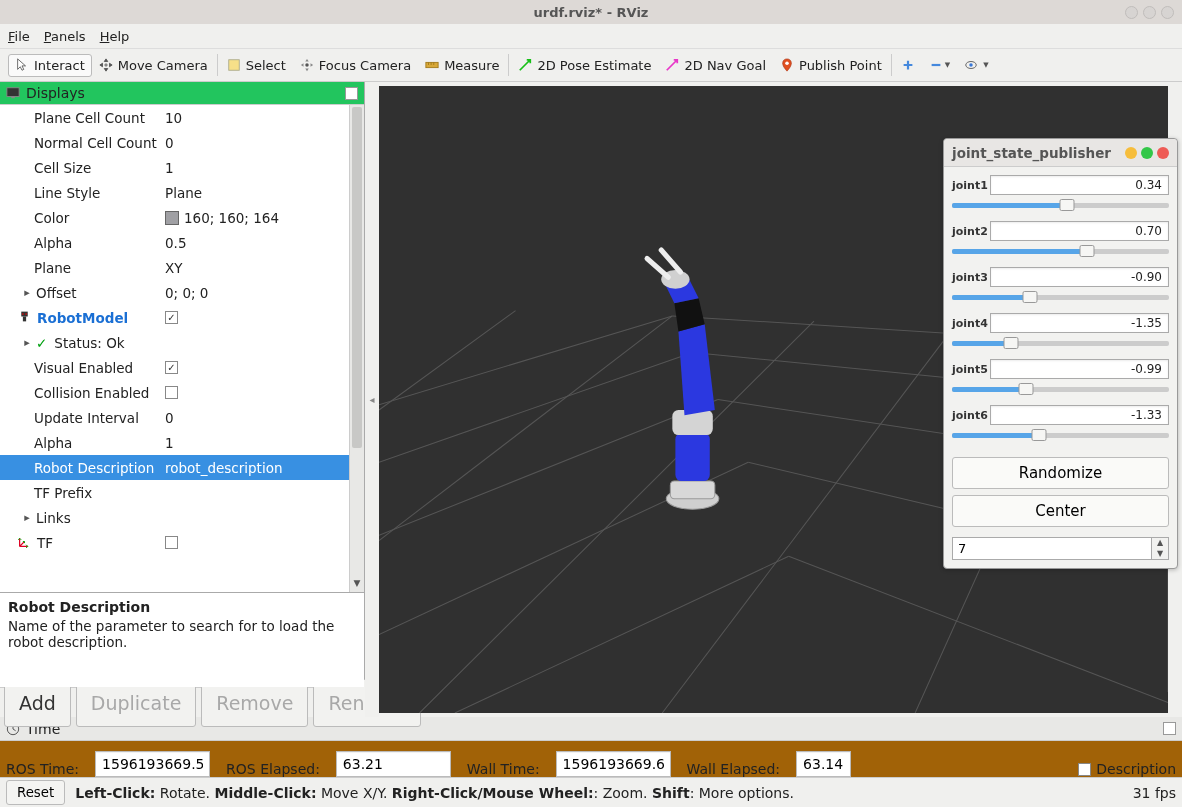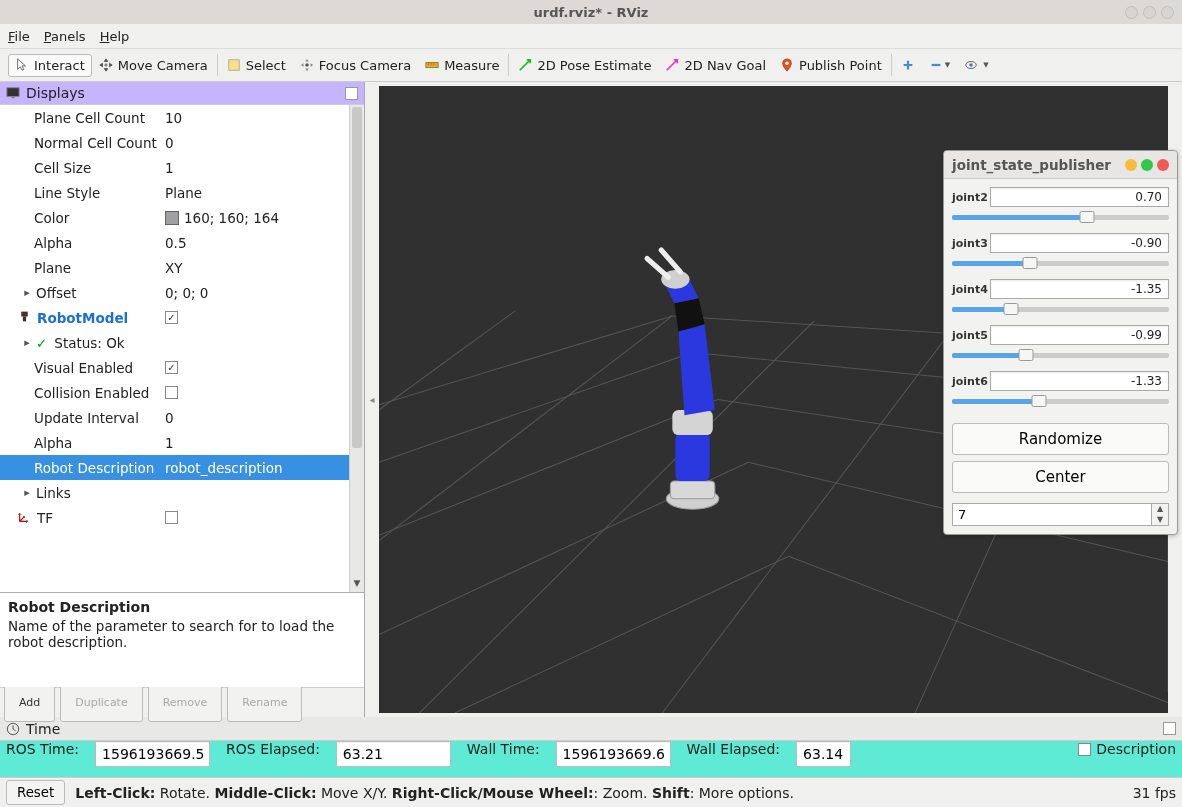--- a/index.html
+++ b/index.html
@@ -18,21 +18,21 @@
 
 .toolbar { height: 34px; border-top: 1px solid #ddd; border-bottom: 1px solid #ccc; display: flex; align-items: center; padding: 0 8px; background: #f0f0ee; }
 .tool-btn { border: 1px solid transparent; padding: 3px 6px; display: inline-flex; align-items: center; gap: 5px; font-size: 13px; cursor: default; border-radius: 2px; }
 .tool-btn.active { border: 1px solid #bbb; background: #fafafa; border-radius: 3px; }
 .tool-sep { width: 1px; height: 22px; background: #ccc; margin: 0 2px; }
 .tool-icon { width: 14px; height: 14px; display: inline-block; }
 
 
 .main-area { display: flex; height: calc(100% - 24px - 24px - 34px - 30px - 30px - 30px); position: relative; }
 .left-panel { width: 365px; display: flex; flex-direction: column; border-right: 1px solid #aaa; }
-.panel-header { background: #c4b5fd; border-bottom: 1px solid #ccc; padding: 3px 6px; display: flex; align-items: center; gap: 6px; font-size: 14px; }
+.panel-header { background: #22c55e; border-bottom: 1px solid #ccc; padding: 3px 6px; display: flex; align-items: center; gap: 6px; font-size: 14px; }
 .panel-header .square { width: 13px; height: 13px; border: 1px solid #999; background: #fff; margin-left: auto; }
 .panel-header svg { width: 14px; height: 14px; }
 
 
 .prop-tree { flex: 1; overflow: auto; background: #fff; position: relative; font-size: 13.5px; }
 .prop-row { display: flex; height: 25px; align-items: center; padding-left: 8px; }
 .prop-row .label { flex: 0 0 157px; display: flex; align-items: center; gap: 4px; }
 .prop-row .value { flex: 1; display: flex; align-items: center; }
 .prop-row.selected { background: #3890e2; color: #fff; }
 .expander { width: 10px; display: inline-block; text-align: center; color: #555; font-size: 11px; }
@@ -44,52 +44,52 @@
 .tree-thumb { position: absolute; left: 2px; right: 2px; top: 2px; height: 70%; background: #c8c8c6; border-radius: 2px; }
 .tree-arrow { position: absolute; left: 0; right: 0; height: 14px; text-align: center; font-size: 9px; color: #555; }
 
 
 .help-pane { height: 95px; border-top: 1px solid #aaa; background: #fff; padding: 6px 8px; font-size: 13.5px; overflow: hidden; position: relative; }
 .help-pane h4 { font-size: 14px; font-weight: bold; margin-bottom: 3px; }
 .help-resize { position: absolute; top: -4px; left: 0; right: 0; height: 7px; cursor: row-resize; }
 
 
 .action-row { height: 30px; display: flex; align-items: center; padding: 3px 4px; gap: 5px; border-top: 1px solid #ccc; background: #f0f0ee; }
-.action-btn { padding: 12px 14px; border: 1px solid #bbb; background: #f2f2f0; color: #333; border-radius: 3px; font-size: 11px; }
+.action-btn { padding: 12px 14px; border: 1px solid #bbb; background: #f2f2f0; color: #333; border-radius: 3px; font-size: 19px; }
 .action-btn:disabled { color: #a8a8a8; }
 
 
 .viewport-wrap { flex: 1; position: relative; display: flex; }
 .grab-handle { width: 14px; display: flex; align-items: center; justify-content: center; color: #888; font-size: 10px; background: #f0f0ee; z-index: 2; }
 .viewport { flex: 1; background: #303030; position: relative; overflow: hidden; margin: 4px 0; }
 .viewport svg { width: 100%; height: 100%; }
 
 
-.joint-panel { position: absolute; top: 68px; right: 4px; width: 235px; background: #f2f2f0; border: 1px solid #999; border-radius: 4px; box-shadow: 0 1px 4px rgba(0,0,0,0.25); z-index: 5; }
+.joint-panel { position: absolute; top: 56px; right: 4px; width: 235px; background: #f2f2f0; border: 1px solid #999; border-radius: 4px; box-shadow: 0 1px 4px rgba(0,0,0,0.25); z-index: 5; }
 .joint-title { height: 28px; background: #e8e6e4; border-bottom: 1px solid #ccc; display: flex; align-items: center; padding: 0 8px; font-weight: bold; font-size: 13.5px; color: #555; border-radius: 4px 4px 0 0; }
 .joint-title .dots { margin-left: auto; display: flex; gap: 4px; }
 .joint-title .dot { width: 12px; height: 12px; border-radius: 50%; }
 .joint-body { padding: 8px; }
 .joint-block { margin-bottom: 9px; }
 .joint-row { display: flex; align-items: center; margin-bottom: 3px; }
 .joint-row .jname { flex: 0 0 38px; font-size: 11px; font-weight: bold; color: #333; }
 .joint-row.wide .jname { flex: 0 0 80px; }
 .joint-row .jval { flex: 1; background: #fff; border: 1px solid #aaa; height: 20px; text-align: right; padding: 0 6px; font-size: 12px; line-height: 18px; box-shadow: inset 0 1px 2px rgba(0,0,0,0.08); }
 .slider { position: relative; height: 14px; }
 .slider-track { position: absolute; top: 5px; left: 0; right: 0; height: 5px; background: #ccc; border-radius: 2px; }
 .slider-fill { position: absolute; top: 5px; left: 0; height: 5px; background: #57a5e8; border-radius: 2px; }
 .slider-thumb { position: absolute; top: 1px; width: 15px; height: 12px; background: #f6f6f4; border: 1px solid #999; border-radius: 2px; transform: translateX(-50%); }
 .joint-btn { width: 100%; padding: 6px; border: 1px solid #bbb; background: #fafaf8; border-radius: 3px; margin-top: 6px; font-size: 15px; }
 .joint-spin { display: flex; margin-top: 10px; }
 .joint-spin input { flex: 1; border: 1px solid #aaa; padding: 3px 5px; font-size: 13px; background: #fff; }
 .joint-spin .spin-btns { width: 17px; border: 1px solid #aaa; border-left: none; display: flex; flex-direction: column; }
 .joint-spin .spin-btns div { flex: 1; text-align: center; font-size: 8px; line-height: 10px; color: #555; }
 .time-header { height: 24px; background: #e8e8e6; border-bottom: 1px solid #ccc; display: flex; align-items: center; padding: 0 6px; gap: 6px; font-size: 14px; }
 .time-header .square { width: 13px; height: 13px; border: 1px solid #999; background: #fff; margin-left: auto; }
-.time-row { height: 36px; display: flex; align-items: flex-start; padding: 0 6px; gap: 16px; background: #5eead4; font-size: 14px; }
+.time-row { height: 36px; display: flex; align-items: flex-end; padding: 0 6px; gap: 16px; background: #a16207; font-size: 14px; }
 .time-row input { border: 1px solid #bbb; background: #fff; padding: 4px 6px; font-size: 14px; width: 115px; box-shadow: inset 0 1px 1px rgba(0,0,0,0.06); }
 .time-row input.narrow { width: 55px; }
 .time-row .chk { width: 13px; height: 13px; border: 1px solid #888; background: #fff; display: inline-block; }
 
 
 .status-bar { height: 30px; border-top: 1px solid #ccc; display: flex; align-items: center; padding: 0 6px; gap: 10px; font-size: 14px; background: #f0f0ee; }
 .status-bar .reset-btn { padding: 4px 10px; border: 1px solid #bbb; background: #f4f4f2; border-radius: 3px; }
 .status-bar .fps { margin-left: auto; }
 </style>
 </head>
@@ -345,20 +345,28 @@
           <div class="value">
             <span>1</span>
           </div>
         </div>
         <div class="prop-row selected">
           <div class="label" style="padding-left: 26px;">
             <span>Robot Description</span>
           </div>
           <div class="value">
             <span>robot_description</span>
+          </div>
+        </div>
+        <div class="prop-row">
+          <div class="label" style="padding-left: 26px;">
+            <span>TF Prefix</span>
+          </div>
+          <div class="value">
+            <span></span>
           </div>
         </div>
         <div class="prop-row">
           <div class="label" style="padding-left: 14px;">
             <span class="expander">▸</span>
             <span>Links</span>
           </div>
           <div class="value">
             <span></span>
           </div>
@@ -444,20 +452,31 @@
         <div class="dot" style="background:#f6bd3b"></div>
         <div class="dot" style="background:#33c748"></div>
         <div class="dot" style="background:#ee5b55"></div>
       </div>
     </div>
     <div class="joint-body" id="joint-body">
       
       <div id="joint-sliders">
           <div class="joint-block">
     <div class="joint-row ">
+      <span class="jname">joint1</span>
+      <div class="jval">0.34</div>
+    </div>
+    <div class="slider">
+      <div class="slider-track"></div>
+      <div class="slider-fill" style="width:53%"></div>
+      <div class="slider-thumb" style="left:53%"></div>
+    </div>
+          </div>
+          <div class="joint-block">
+    <div class="joint-row ">
       <span class="jname">joint2</span>
       <div class="jval">0.70</div>
     </div>
     <div class="slider">
       <div class="slider-track"></div>
       <div class="slider-fill" style="width:62%"></div>
       <div class="slider-thumb" style="left:62%"></div>
     </div>
           </div>
           <div class="joint-block">

